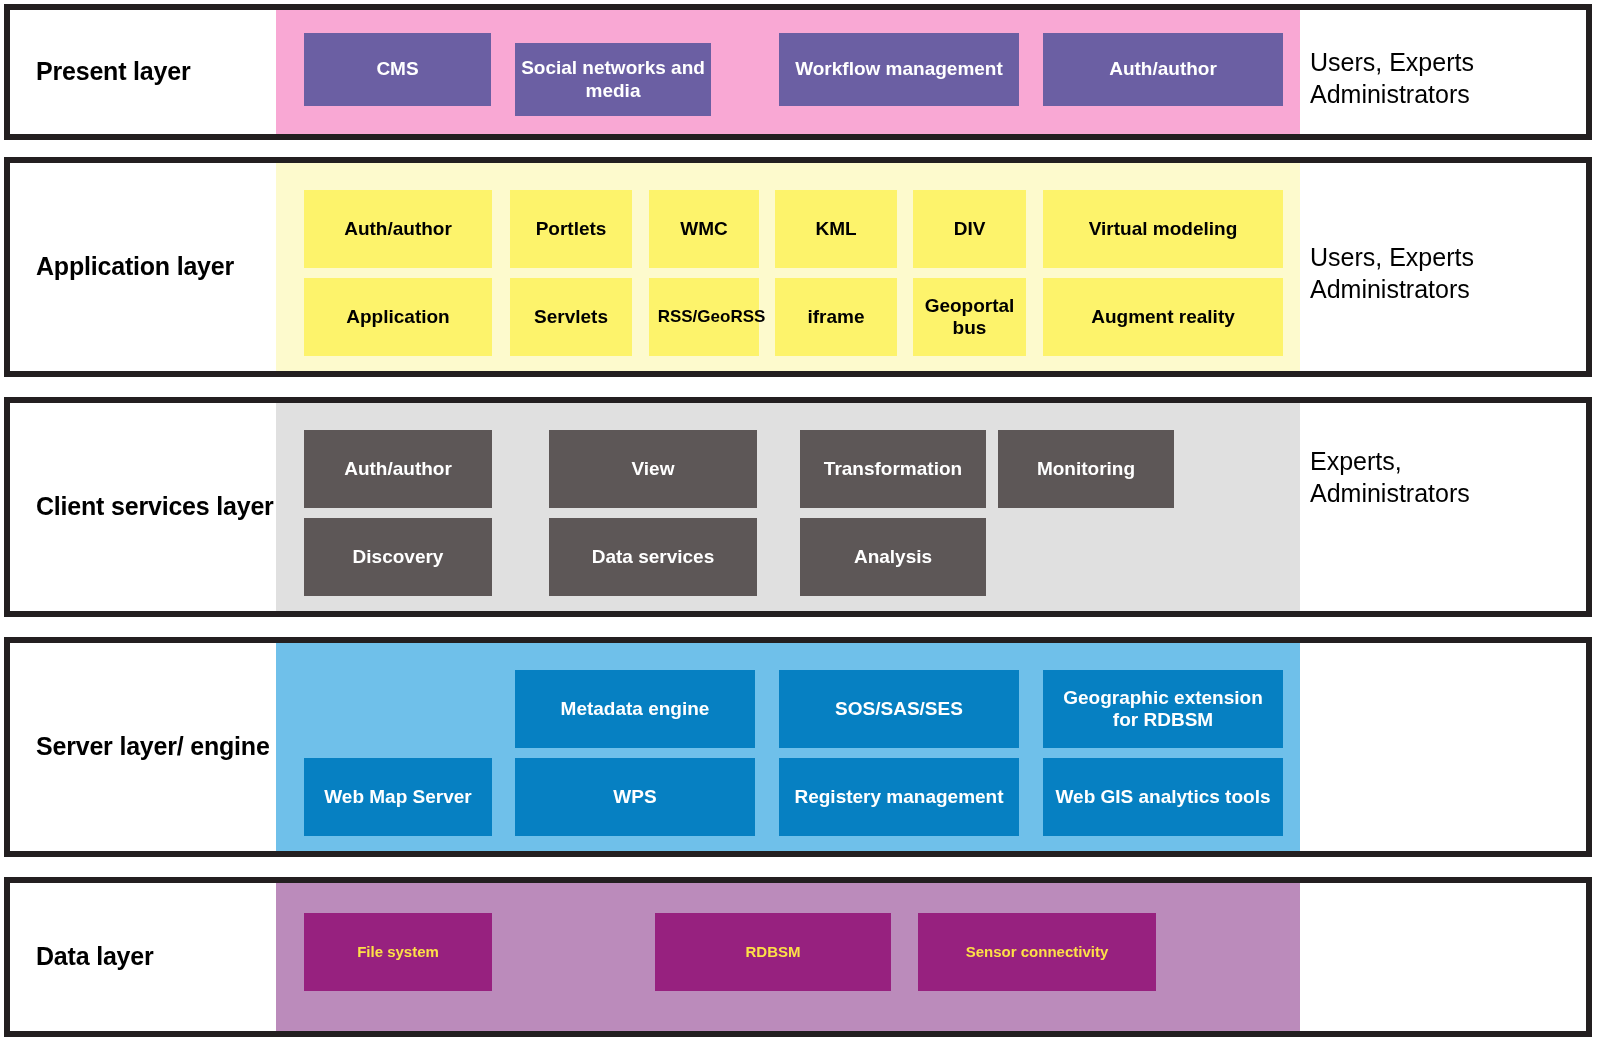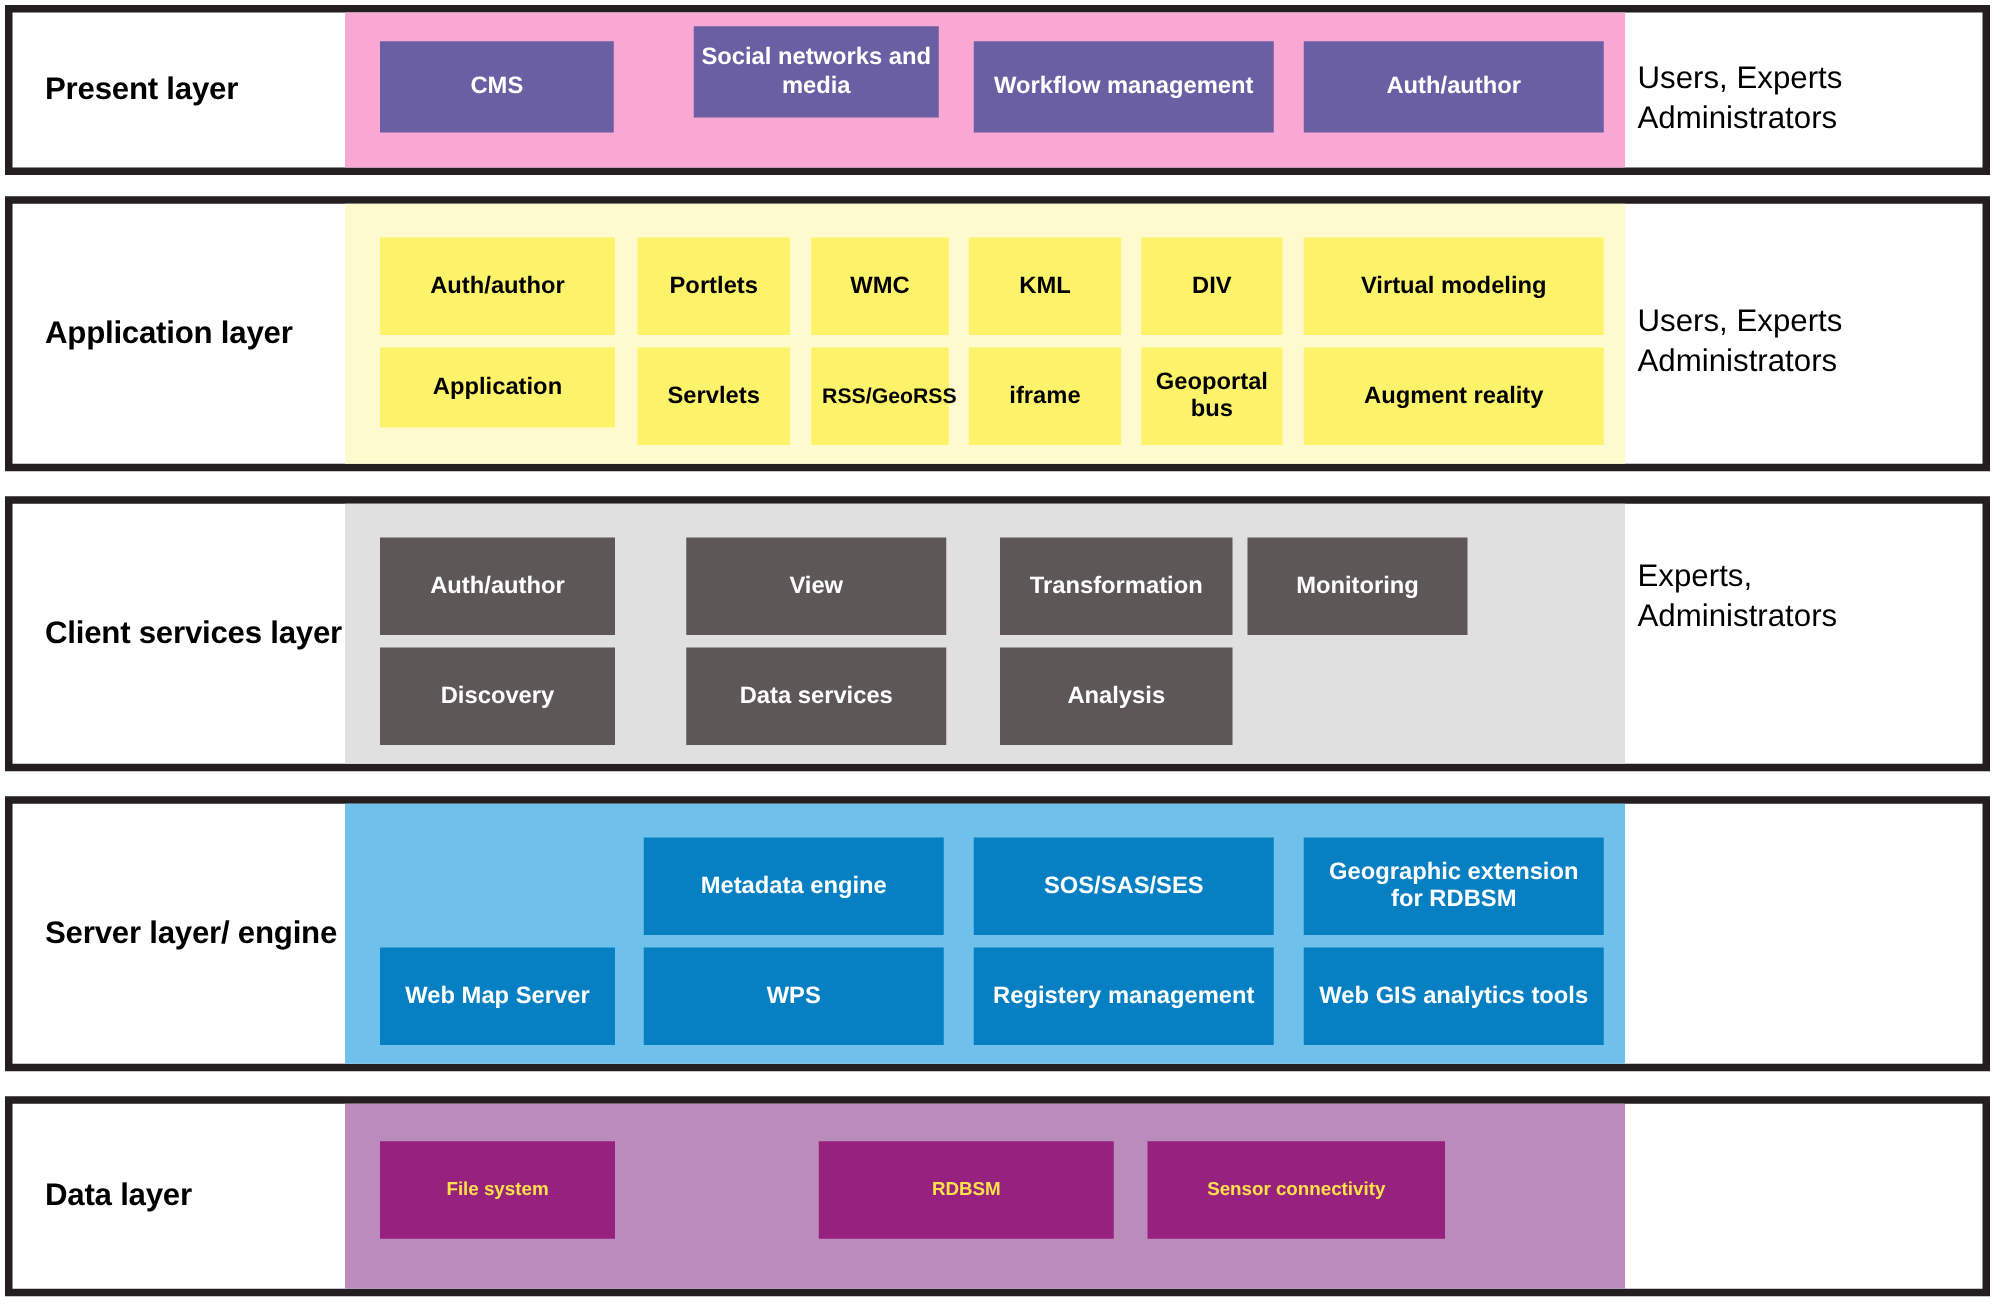--- a/index.html
+++ b/index.html
@@ -120,40 +120,40 @@
 </style>
 </head>
 <body>
 
 <div id="diagram">
 
   <div class="layer" id="layer-present">
     <div class="layer-label">Present layer</div>
     <div class="band">
       <div class="node" style="left:28px; top:23px; width:187px; height:73px;">CMS</div>
-      <div class="node" style="left:239px; top:11px; width:196px; height:73px;margin-left:40px;">Social networks and media</div>
+      <div class="node" style="left:239px; top:33px; width:196px; height:73px;">Social networks and media</div>
       <div class="node" style="left:503px; top:23px; width:240px; height:73px;">Workflow management</div>
       <div class="node" style="left:767px; top:23px; width:240px; height:73px;">Auth/author</div>
     </div>
     <div class="actors">Users, Experts
 Administrators</div>
   </div>
 
   <div class="layer" id="layer-application">
     <div class="layer-label">Application layer</div>
     <div class="band">
 
       <div class="node" style="left:28px; top:27px; width:188px; height:78px;">Auth/author</div>
       <div class="node" style="left:234px; top:27px; width:122px; height:78px;">Portlets</div>
       <div class="node" style="left:373px; top:27px; width:110px; height:78px;">WMC</div>
       <div class="node" style="left:499px; top:27px; width:122px; height:78px;">KML</div>
       <div class="node" style="left:637px; top:27px; width:113px; height:78px;">DIV</div>
       <div class="node" style="left:767px; top:27px; width:240px; height:78px;">Virtual modeling</div>
 
-      <div class="node" style="left:28px; top:115px; width:188px; height:64px;">Application</div>
+      <div class="node" style="left:28px; top:115px; width:188px; height:78px;">Application</div>
       <div class="node" style="left:234px; top:115px; width:122px; height:78px;">Servlets</div>
       <div class="node" style="left:373px; top:115px; width:110px; height:78px; font-size:17px;padding-left:20px;">RSS/GeoRSS</div>
       <div class="node" style="left:499px; top:115px; width:122px; height:78px;">iframe</div>
       <div class="node" style="left:637px; top:115px; width:113px; height:78px;">Geoportal bus</div>
       <div class="node" style="left:767px; top:115px; width:240px; height:78px;">Augment reality</div>
     </div>
     <div class="actors">Users, Experts
 Administrators</div>
   </div>
 

